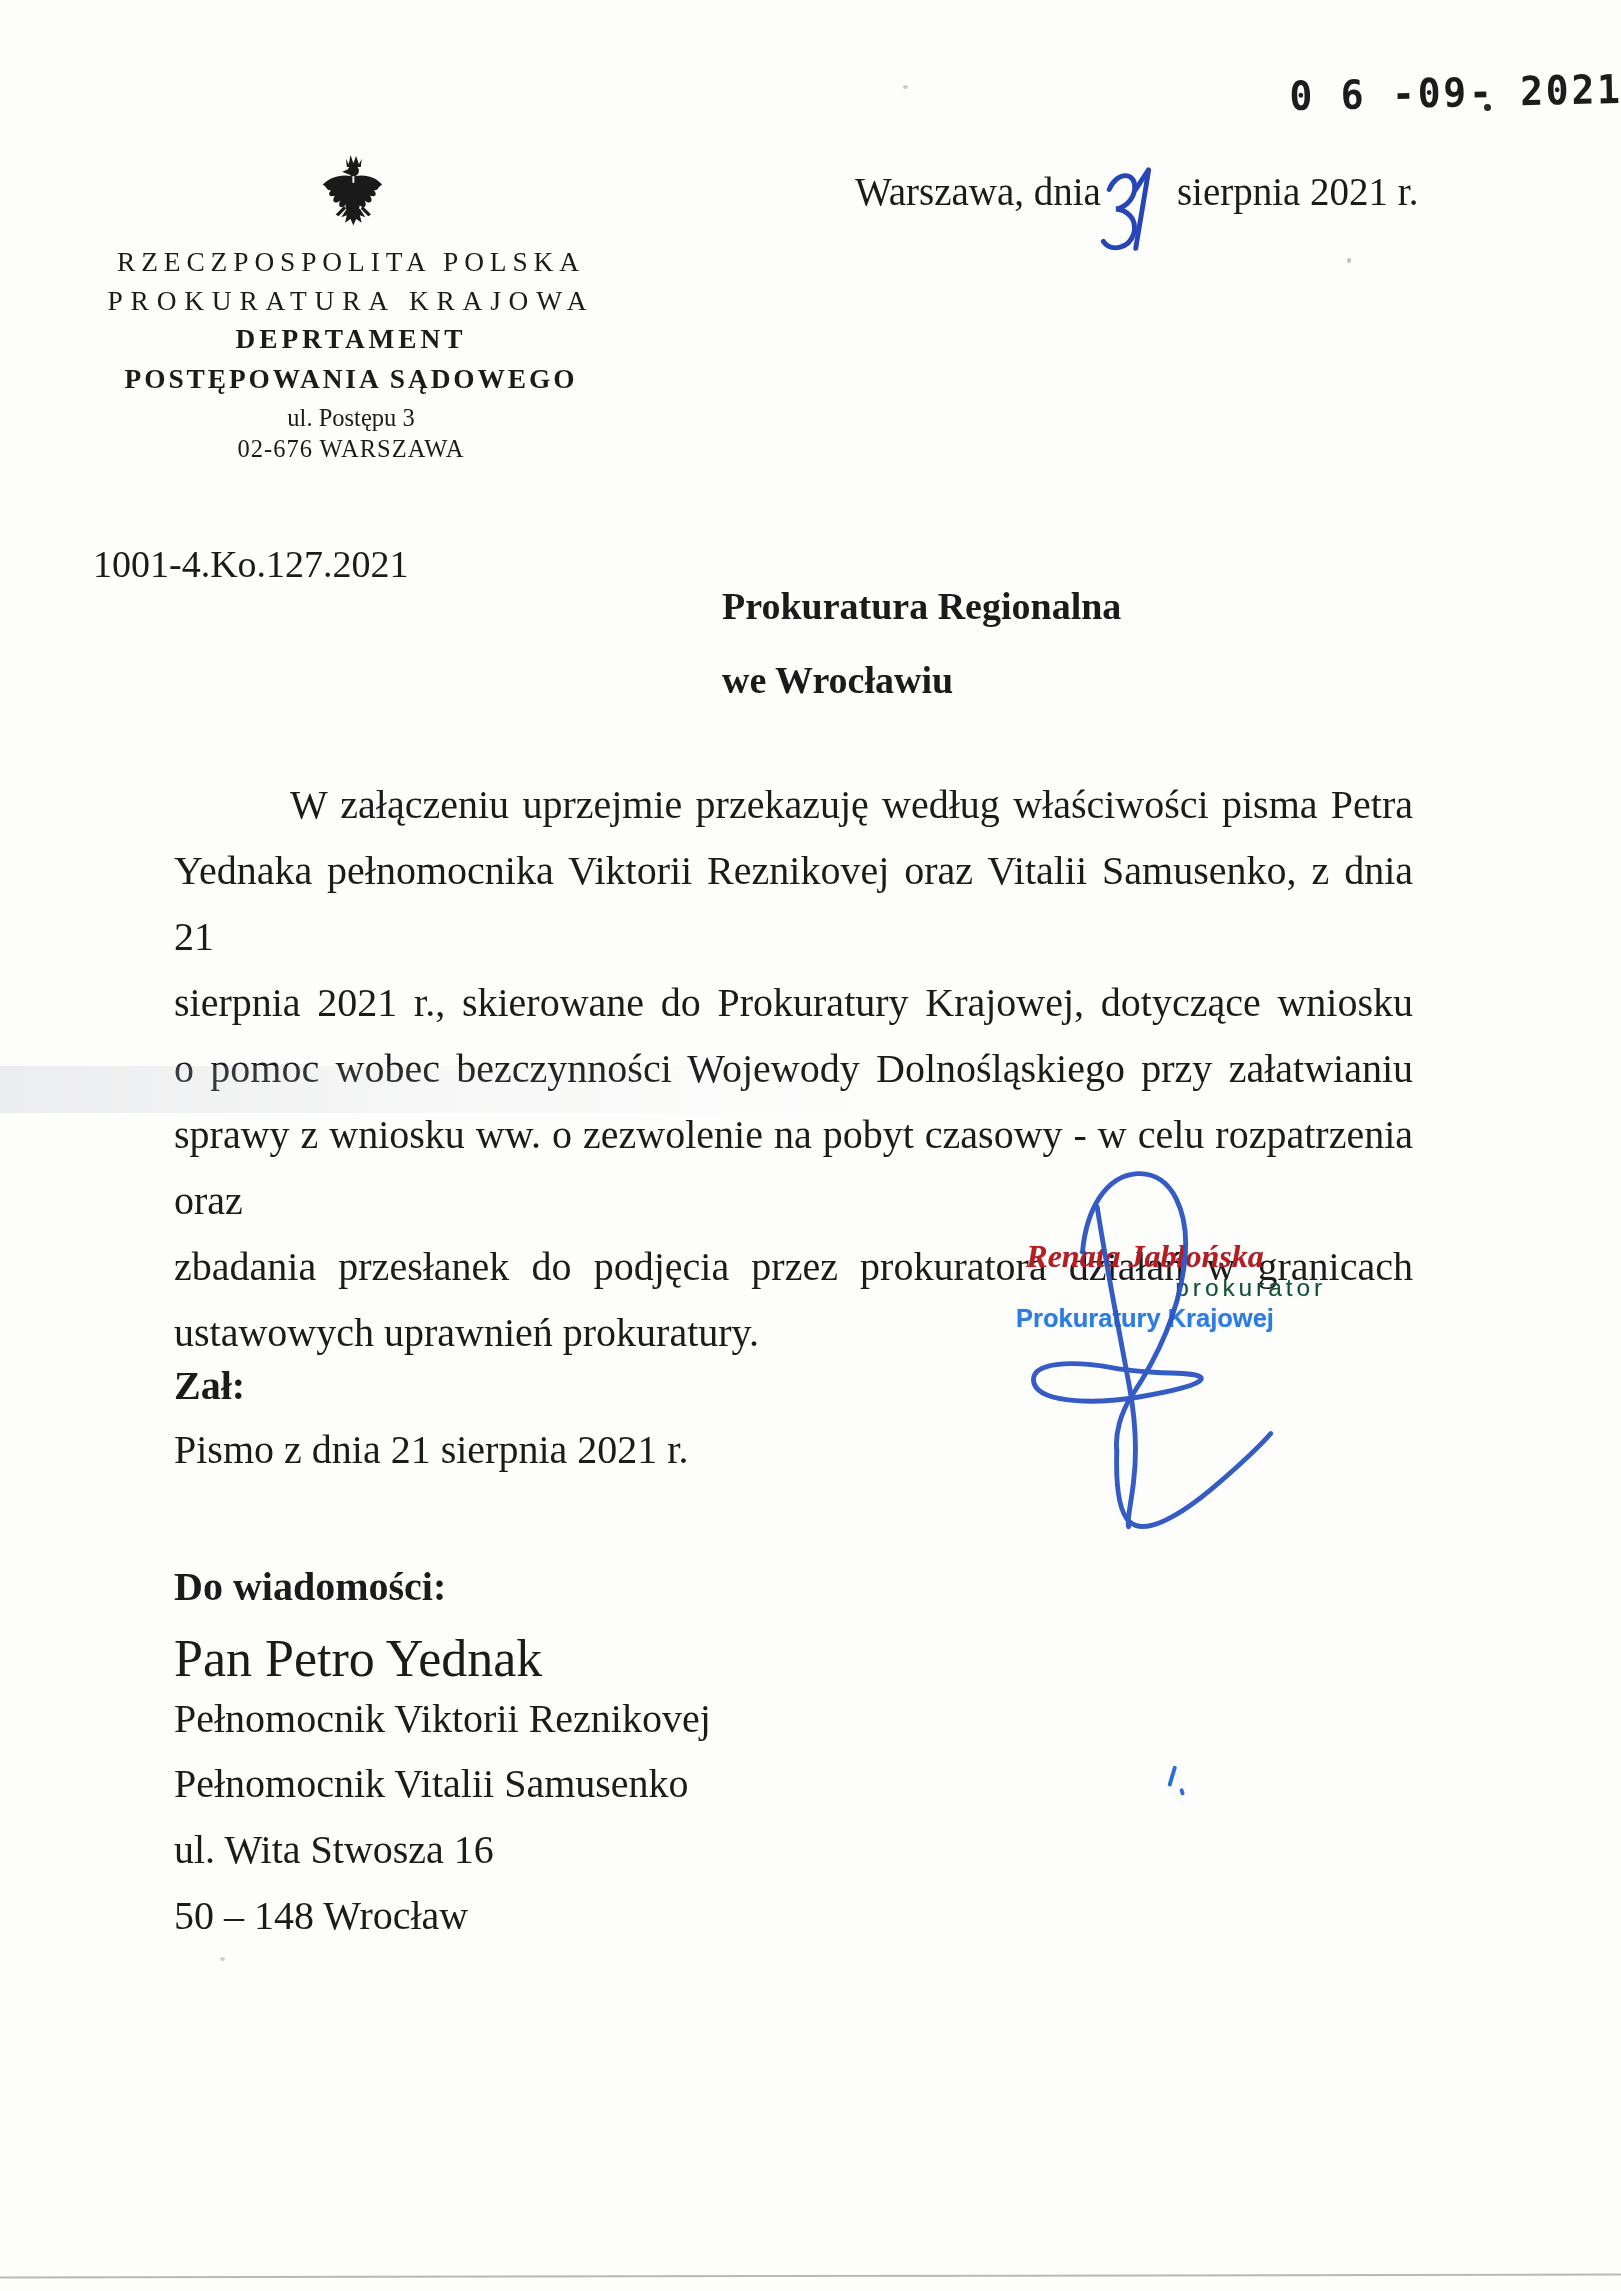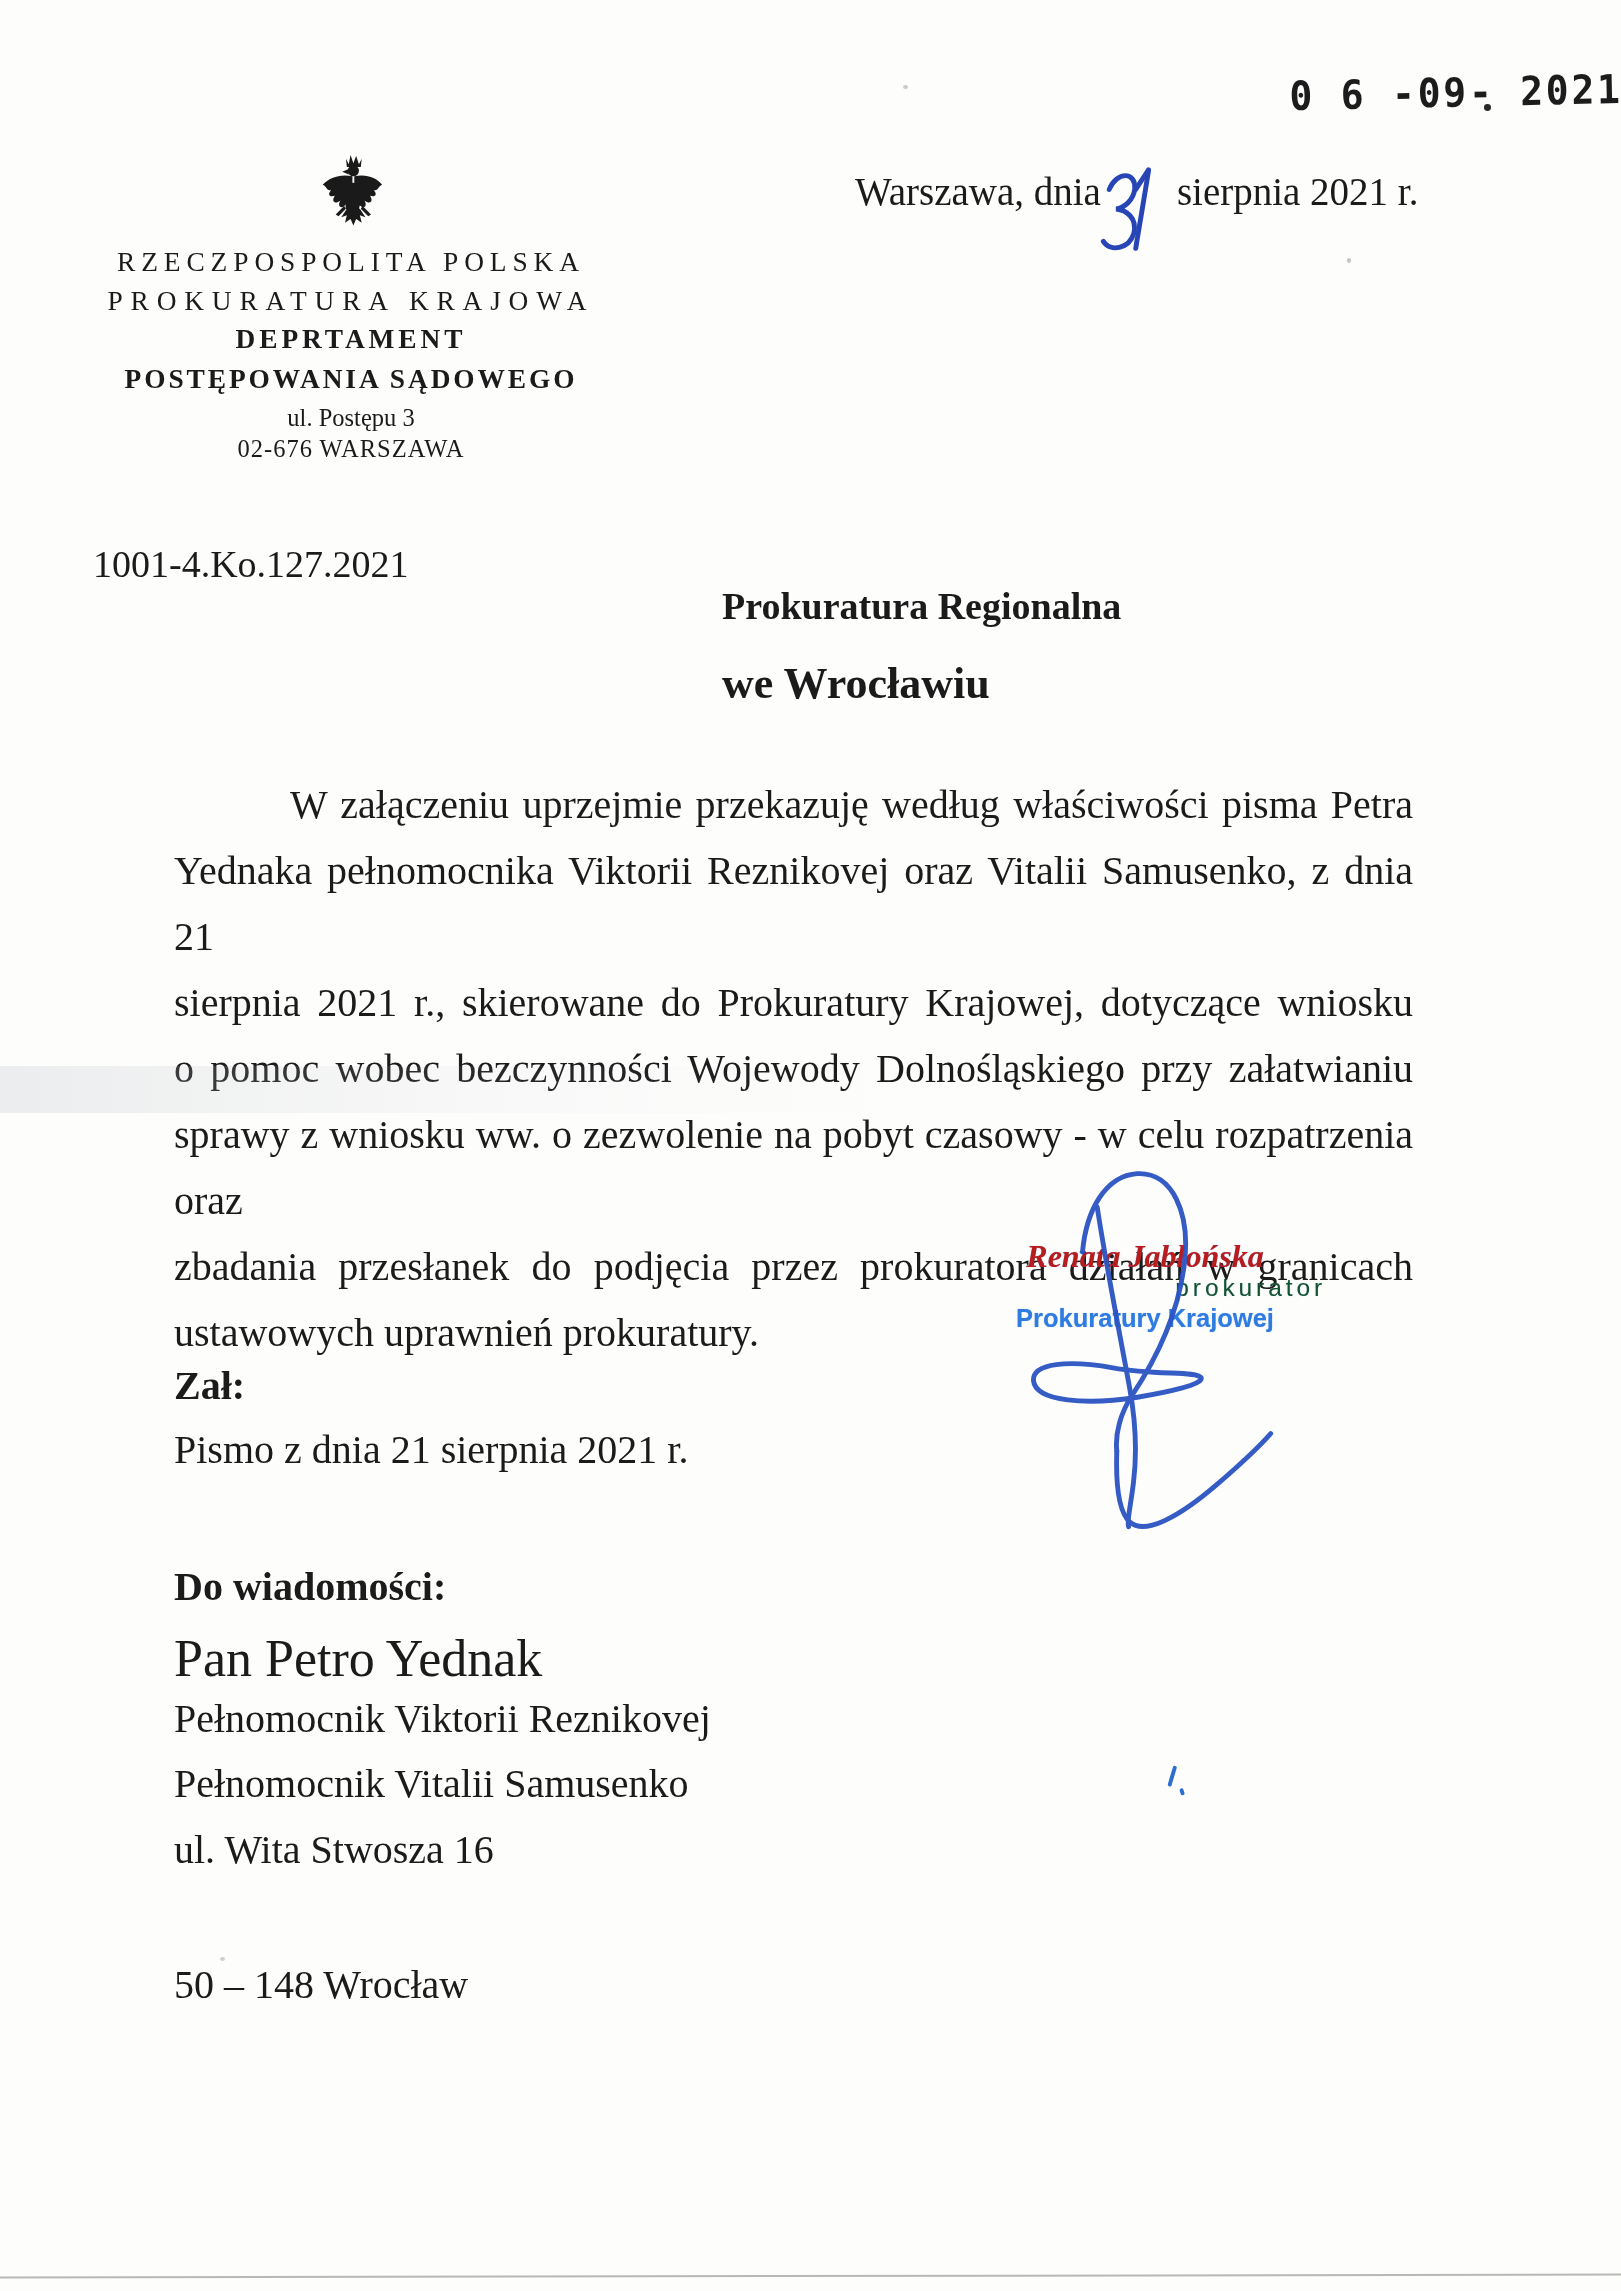--- a/index.html
+++ b/index.html
@@ -28,21 +28,21 @@
   .lh-country{top:149px;font-size:27.4px;letter-spacing:5.9px;}
   .lh-institution{top:188px;font-size:27.4px;letter-spacing:7.8px;}
   .lh-dept1{top:226px;font-size:27.4px;font-weight:700;letter-spacing:3.9px;}
   .lh-dept2{top:266px;font-size:27.4px;font-weight:700;letter-spacing:2.9px;}
   .lh-street{top:306px;font-size:24.5px;}
   .lh-city{top:337px;font-size:24.5px;letter-spacing:1px;}
   .eagle{left:262px;top:53px;}
   
   .reference{left:93px;top:542px;font-size:38px;}
   .addr1{left:722px;top:584px;font-size:38px;font-weight:700;}
-  .addr2{left:722px;top:658px;font-size:44px;font-weight:700;text-align:right;}
+  .addr2{left:722px;top:658px;font-size:38px;font-weight:700;text-align:right;}
   
   .body-par{left:174px;top:772px;width:1239px;font-size:40px;line-height:66px;}
   .bline{text-align:justify;text-align-last:justify;white-space:normal;}
   .bline.first{padding-left:116px;}
   .bline.last{text-align:right;text-align-last:left;}
   
   .sig-name{left:998px;top:1238px;width:294px;text-align:center;
     font-size:32px;font-weight:700;font-style:italic;color:#b91c1c;
     white-space:nowrap;text-shadow:0 0 1px rgba(61,104,207,.55);}
   .sig-title{left:1032px;top:1274px;width:294px;text-align:right;
@@ -53,21 +53,21 @@
     color:#2f7ce1;white-space:nowrap;text-shadow:0 0 1px rgba(47,124,225,.5);}
   .sig-ink{left:1000px;top:1157px;}
   
   .zal-label{left:174px;top:1362px;font-size:40px;font-weight:700;}
   .zal-item{left:174px;top:1426px;font-size:40px;}
   .cc-label{left:174px;top:1563px;font-size:40px;font-weight:700;}
   .cc-0{left:174px;top:1629px;font-size:52px;}
   .cc-1{left:174px;top:1695px;font-size:40px;}
   .cc-2{left:174px;top:1760px;font-size:40px;}
   .cc-3{left:174px;top:1826px;font-size:40px;}
-  .cc-4{left:174px;top:1961px;font-size:40px;text-align:right;}
+  .cc-4{left:174px;top:1892px;font-size:40px;text-align:right;}
   
   .crease{left:0;top:1066px;width:100%;height:47px;
     background:linear-gradient(90deg,rgba(188,191,199,.26),rgba(188,191,199,.08) 30%,rgba(188,191,199,0) 55%);}
   .bottom-line{left:-5.9px;top:2275px;width:1633px;height:2px;background:#a6a6a2;
     opacity:.8;transform:rotate(-.1deg);}
   .speck-a{left:903px;top:85px;width:4.9px;height:3.9px;background:rgba(160,160,166,.55);border-radius:50%;}
   .speck-b{left:1347px;top:258px;width:3.9px;height:4.9px;background:rgba(140,140,146,.5);border-radius:50%;}
   .speck-c{left:220px;top:1957px;width:4.9px;height:3.9px;background:rgba(150,150,152,.45);border-radius:50%;}
   .pen-marks{left:1157px;top:1759px;}
 </style>

